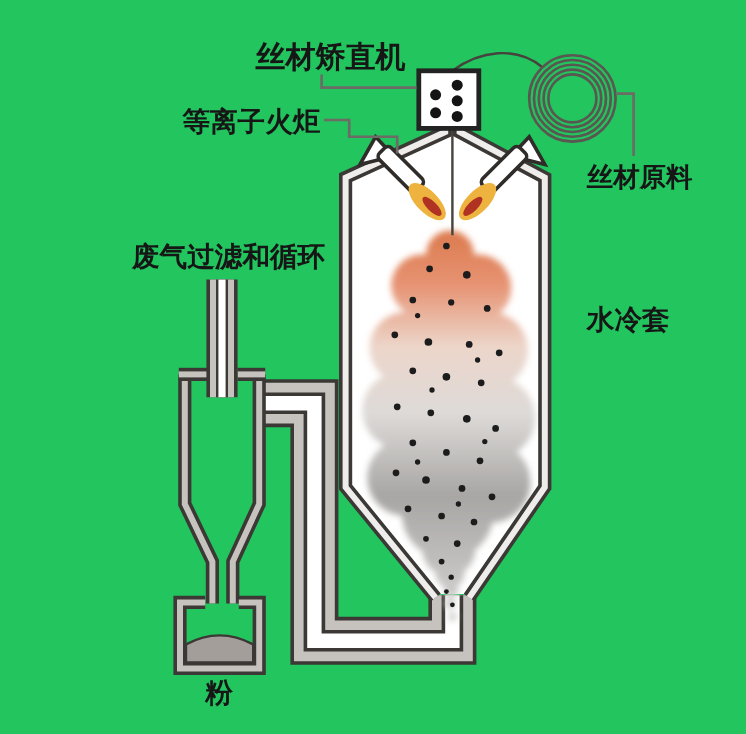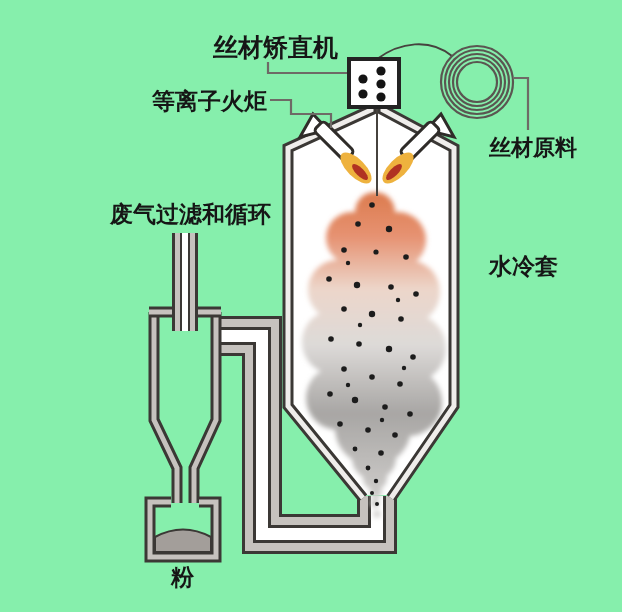--- a/index.html
+++ b/index.html
@@ -1,16 +1,16 @@
 <!DOCTYPE html>
 <html><head>
 <meta charset="utf-8">
 <style>
   html,body{margin:0;padding:0;background:#ffffff;}
-  .stage{width:622px;height:612px;position:relative;background:#86efac;overflow:hidden;}
+  .stage{width:622px;height:612px;position:relative;background:#22c55e;overflow:hidden;}
   svg{display:block;}
   text{font-family:"DejaVu Sans","Liberation Sans",sans-serif;font-weight:600;fill:#161616;}
   .leader{fill:none;stroke:#6e6a66;stroke-width:2.2;}
   .wire{fill:none;stroke:#46423e;stroke-width:2;}
   .coilring{fill:none;stroke:#5a5651;stroke-width:2.2;}
   
 </style>
 </head>
 <body>
 

